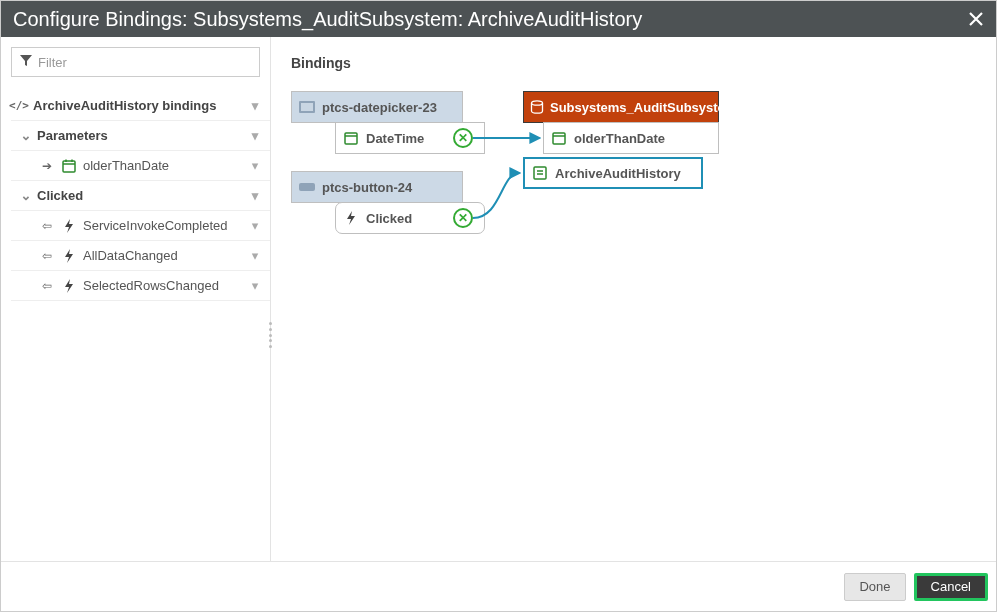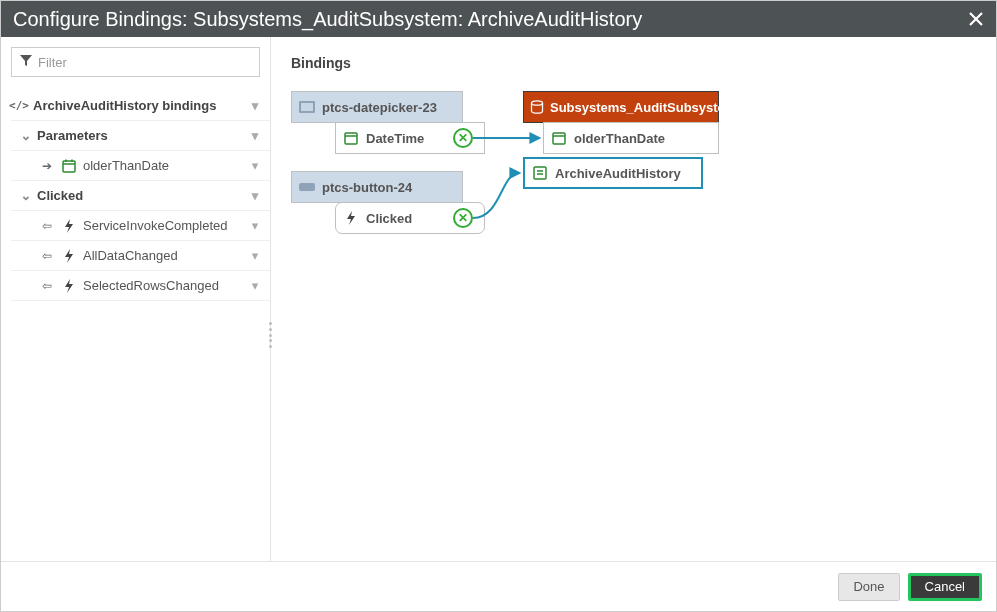--- a/index.html
+++ b/index.html
@@ -31,21 +31,21 @@
   .node { position: absolute; display: flex; align-items: center; height: 32px; border: 1px solid #bfbfbf; font-size: 13px; font-weight: bold; }
   .node .icon-slot { width: 18px; height: 18px; display: inline-flex; align-items: center; justify-content: center; margin: 0 6px 0 6px; }
   .node .txt { padding-right: 10px; white-space: nowrap; }
   .widget-head { background: #ccd9e6; width: 172px; }
   .widget-child { background: #fff; width: 150px; margin-left: 22px; }
   .service-head { background: #c2410c; color: #fff; width: 196px; border-color: #3a3a3a; }
   .service-child { width: 176px; background: #fff; }
   .service-sel { width: 180px; background: #fff; border: 2px solid #1f8fb5; }
   .delete-badge { position: absolute; width: 20px; height: 20px; border: 2px solid #33aa33; border-radius: 50%; background: #fff; display: flex; align-items: center; justify-content: center; color: #33aa33; font-weight: bold; font-size: 12px; cursor: pointer; }
   svg.overlay { position: absolute; left: 0; top: 0; width: 640px; height: 260px; pointer-events: none; }
-  .footer { height: 50px; border-top: 1px solid #e3e3e3; display: flex; align-items: center; justify-content: flex-end; padding: 0 14px; gap: 8px; }
+  .footer { height: 50px; border-top: 1px solid #e3e3e3; display: flex; align-items: center; justify-content: flex-end; padding: 0 8px; gap: 8px; }
   .btn { height: 28px; padding: 0 14px; font-size: 13px; border-radius: 2px; cursor: pointer; }
   .btn-done { background: #e7e7e7; border: 1px solid #ccc; color: #555; }
   .btn-cancel { background: #3a3a3a; border: 3px solid #22c55e; color: #fff; }
   .ico-code { font-family: monospace; font-size: 11px; color: #666; }
   .ico-cal { color: #2e8b2e; }
   .ico-bolt { color: #444; }
   .ico-arrow { color: #666; font-size: 12px; }
   .ico-db { color: #fff; }
 </style>
 </head>

